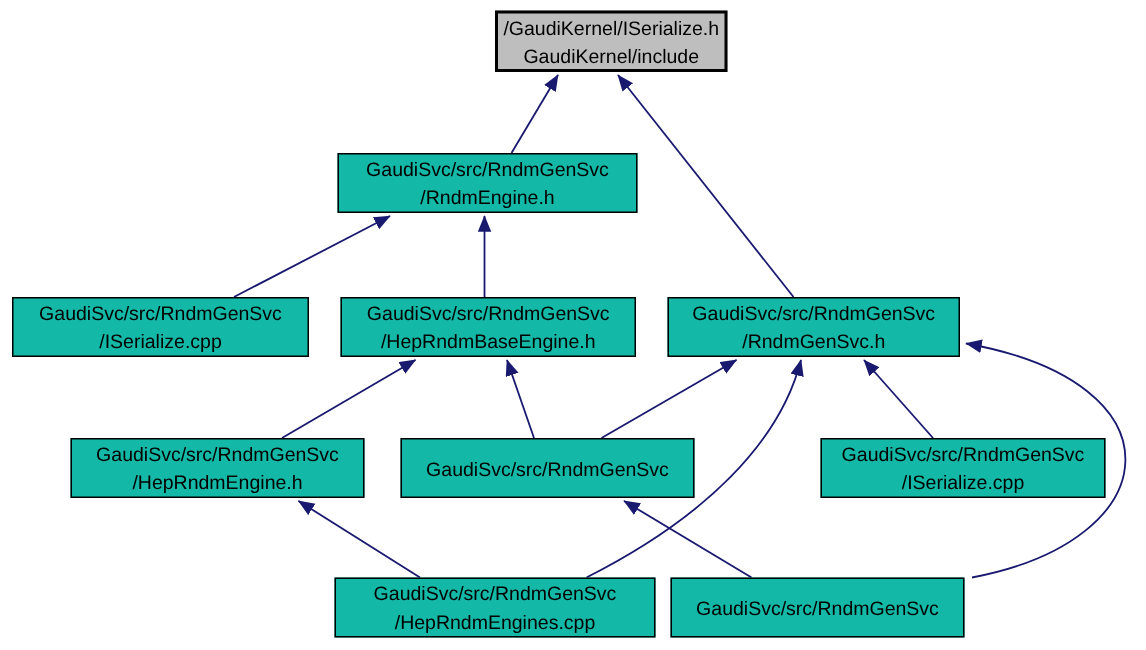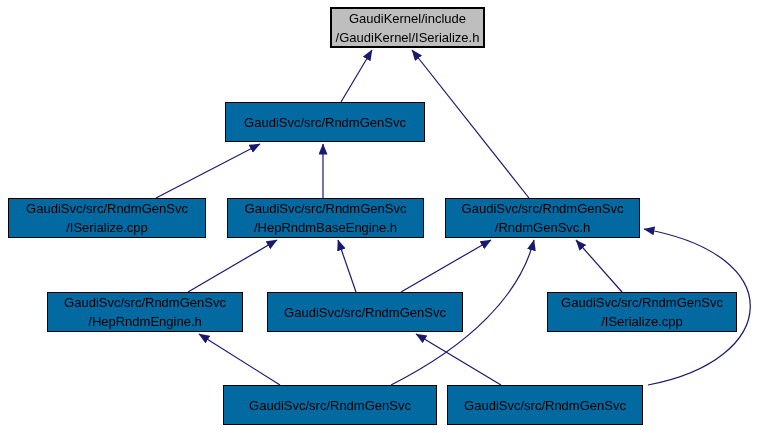--- a/index.html
+++ b/index.html
@@ -12,21 +12,21 @@
     overflow: hidden;
   }
   .edges {
     position: absolute;
     left: 0; top: 0;
     width: 764px; height: 433px;
   }
   .node {
     position: absolute;
     box-sizing: border-box;
-    background: #0369a1;
+    background: #14b8a6;
     border: 1px solid #000000;
     display: flex;
     flex-direction: column;
     justify-content: center;
     align-items: center;
     text-align: center;
     font-size: 13px;
     line-height: 19px;
     color: #000000;
     white-space: nowrap;
@@ -59,26 +59,27 @@
       <path d="M401,292 L491,240" marker-end="url(#arrow)"></path>
       <path d="M622,292 L576,240" marker-end="url(#arrow)"></path>
       <path d="M280,385 L199,334" marker-end="url(#arrow)"></path>
       <path d="M391,385 C470,345 520,295 534,240" marker-end="url(#arrow)"></path>
       <path d="M501,385 L416,334" marker-end="url(#arrow)"></path>
       <path d="M648,385 C780,360 790,255 644,229" marker-end="url(#arrow)"></path>
     </g>
   </svg>
 
   <div class="node highlight" style="left:330px; top:7px; width:155px; height:41px;">
+    <span>/GaudiKernel/ISerialize.h</span>
     <span>GaudiKernel/include</span>
-    <span>/GaudiKernel/ISerialize.h</span>
   </div>
 
   <div class="node" style="left:225px; top:102px; width:200px; height:40px;">
     <span>GaudiSvc/src/RndmGenSvc</span>
+    <span>/RndmEngine.h</span>
   </div>
 
   <div class="node" style="left:8px; top:198px; width:198px; height:40px;">
     <span>GaudiSvc/src/RndmGenSvc</span>
     <span>/ISerialize.cpp</span>
   </div>
 
   <div class="node" style="left:227px; top:198px; width:197px; height:40px;">
     <span>GaudiSvc/src/RndmGenSvc</span>
     <span>/HepRndmBaseEngine.h</span>
@@ -98,19 +99,20 @@
     <span>GaudiSvc/src/RndmGenSvc</span>
   </div>
 
   <div class="node" style="left:547px; top:292px; width:190px; height:40px;">
     <span>GaudiSvc/src/RndmGenSvc</span>
     <span>/ISerialize.cpp</span>
   </div>
 
   <div class="node" style="left:223px; top:385px; width:214px; height:40px;">
     <span>GaudiSvc/src/RndmGenSvc</span>
+    <span>/HepRndmEngines.cpp</span>
   </div>
 
   <div class="node" style="left:447px; top:385px; width:196px; height:40px;">
     <span>GaudiSvc/src/RndmGenSvc</span>
   </div>
 
 </div>
 
 </body></html>

